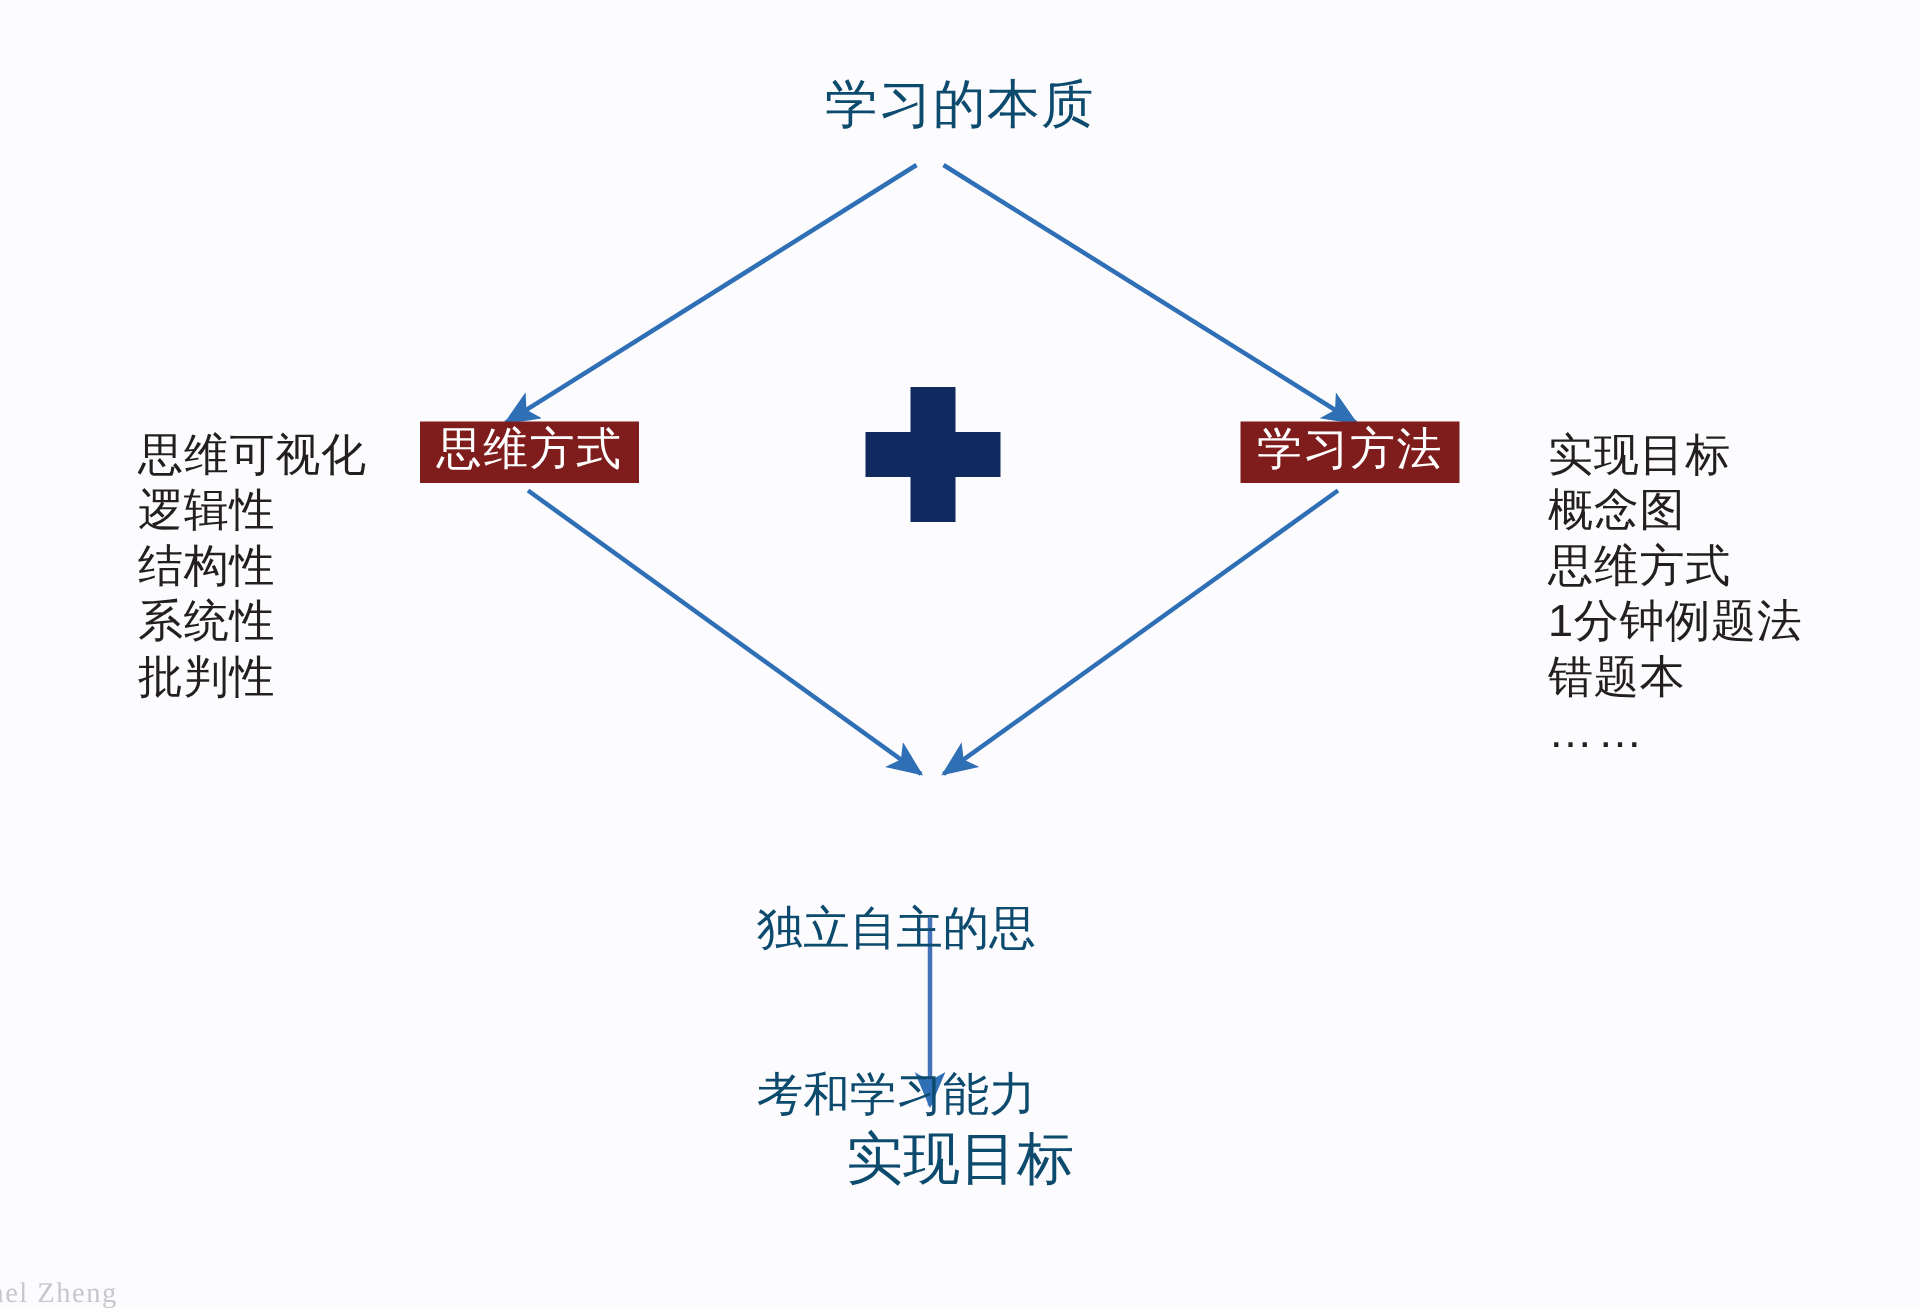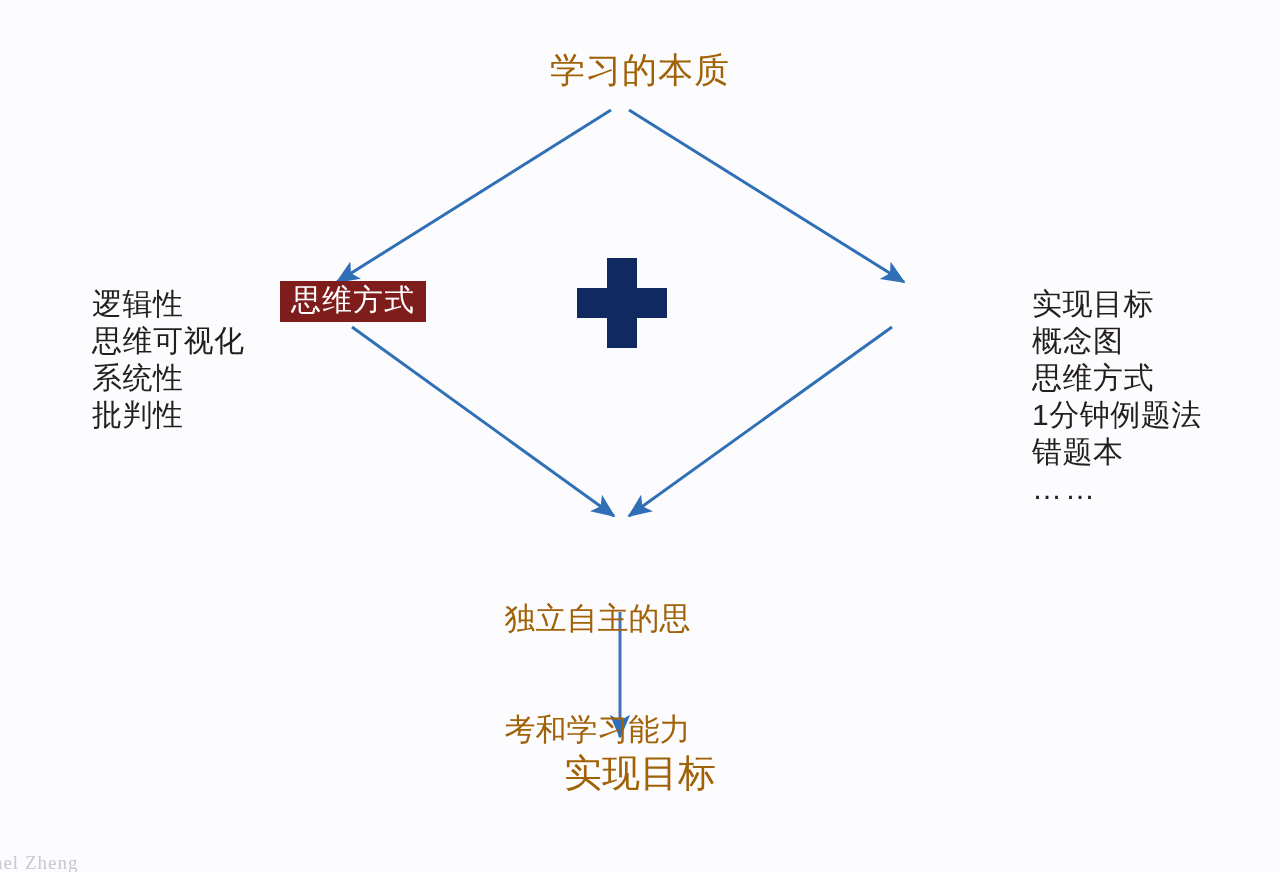--- a/index.html
+++ b/index.html
@@ -27,21 +27,21 @@
     top: 0;
     width: 1280px;
     height: 872px;
     pointer-events: none;
   }
 
   .node-text {
     position: absolute;
     white-space: pre;
     line-height: 1.12;
-    color: #a16207;
+    color: #0c4a6e;
   }
 
   
   #title {
     left: 0;
     top: 50px;
     width: 1280px;
     text-align: center;
     font-size: 35px;
     letter-spacing: 1px;
@@ -139,29 +139,31 @@
 
     <line x1="892" y1="327" x2="629" y2="516" stroke="#2f6fb5" stroke-width="3" marker-end="url(#ah)"></line>
 
     <line x1="620" y1="612" x2="620" y2="737" stroke="#4472b8" stroke-width="3" marker-end="url(#ah)"></line>
   </svg>
 
   <div class="node-text" id="title">学习的本质</div>
 
   <div class="chip" id="chip-left">思维方式</div>
 
+  <div class="chip" id="chip-right">学习方法</div>
 
   <div id="plus">
     <span class="bar h"></span>
     <span class="bar v"></span>
   </div>
 
   <div class="list" id="list-left">
+    <div class="row">思维可视化</div>
     <div class="row">逻辑性</div>
-    <div class="row">思维可视化</div>
+    <div class="row">结构性</div>
     <div class="row">系统性</div>
     <div class="row">批判性</div>
   </div>
 
   <div class="list" id="list-right">
     <div class="row">实现目标</div>
     <div class="row">概念图</div>
     <div class="row">思维方式</div>
     <div class="row">1分钟例题法</div>
     <div class="row">错题本</div>

